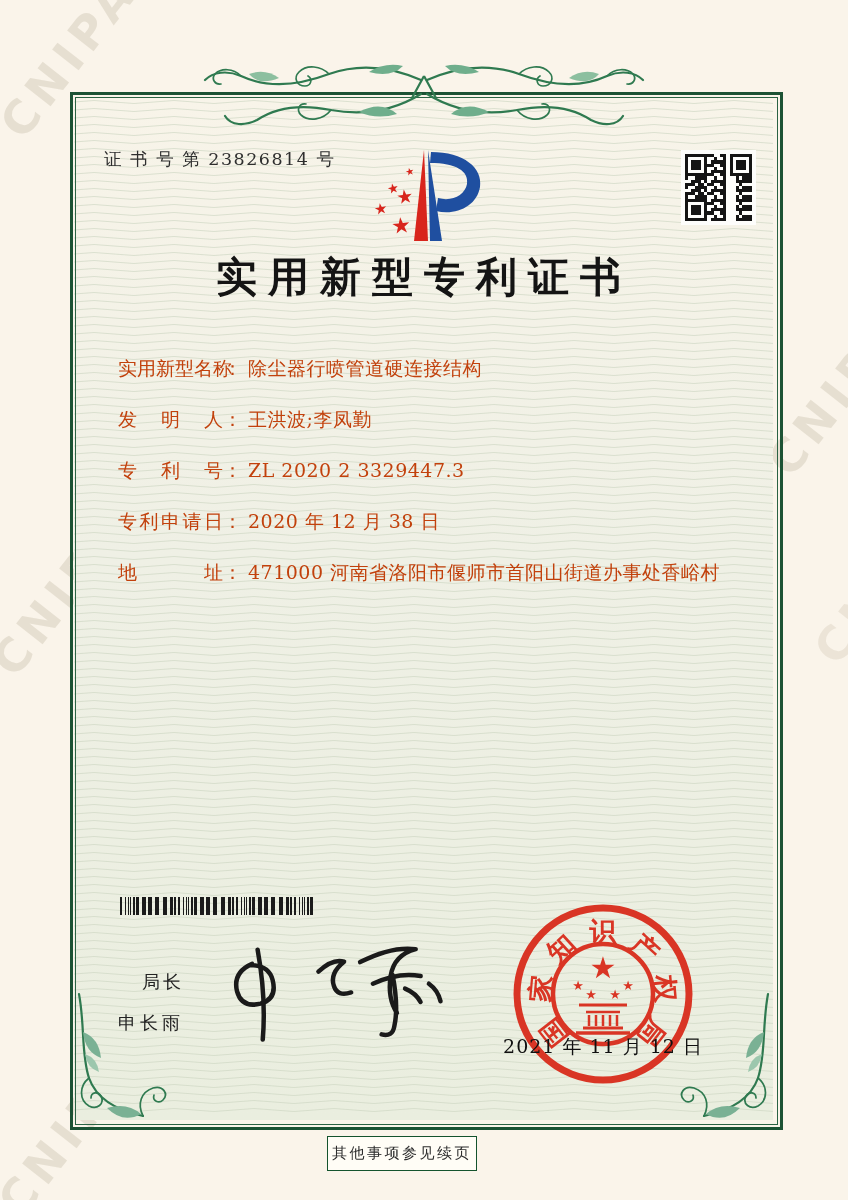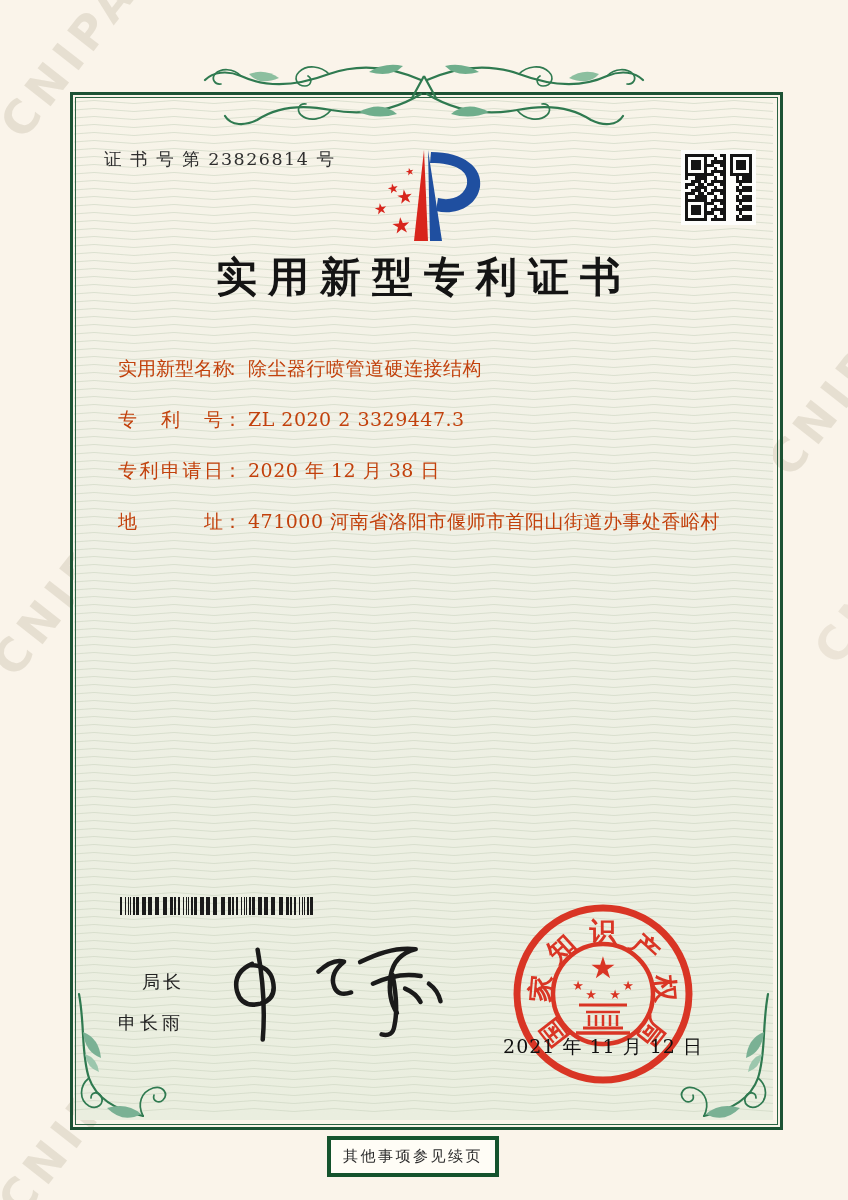--- a/index.html
+++ b/index.html
@@ -69,21 +69,21 @@
 
   
   .seal{position:absolute;left:503px;top:894px;z-index:5;opacity:.95;}
   .seal-date{position:absolute;left:498px;top:1034px;width:210px;text-align:center;
              font-size:19px;color:#101010;letter-spacing:1px;z-index:6;}
 
   .page-num{position:absolute;left:0;top:1096px;width:100%;text-align:center;
             font-size:14.5px;letter-spacing:2px;color:#333;z-index:4;}
 
   .cont-box{position:absolute;left:327px;top:1136px;z-index:4;background:#fffdf6;
-            border:4px solid #14532d;padding:7px 12px;font-size:15px;letter-spacing:2.5px;color:#2c2c2c;}
+            border:1px solid #14532d;padding:7px 4px;font-size:15px;letter-spacing:2.5px;color:#2c2c2c;}
 </style>
 </head>
 <body>
 
 <div class="page">
 
   <div class="wm wm1">CNIPA</div>
   <div class="wm wm2">CNIPA</div>
   <div class="wm wm3">CNIPA</div>
   <div class="wm wm4">CNIPA</div>
@@ -716,20 +716,23 @@
       </div>
   </div>
 
   <div class="title">实用新型专利证书</div>
 
   <div class="fields">
     <div class="frow">
       <span class="flabel">实用新型名称</span><span class="fcolon">：</span><span class="fvalue">除尘器行喷管道硬连接结构</span>
     </div>
     <div class="frow">
+      <span class="flabel">发明人</span><span class="fcolon">：</span><span class="fvalue">王洪波;李凤勤</span>
+    </div>
+    <div class="frow">
       <span class="flabel">专利号</span><span class="fcolon">：</span><span class="fvalue">ZL 2020 2 3329447.3</span>
     </div>
     <div class="frow">
       <span class="flabel">专利申请日</span><span class="fcolon">：</span><span class="fvalue">2020 年 12 月 38 日</span>
     </div>
     <div class="frow">
       <span class="flabel">地址</span><span class="fcolon">：</span><span class="fvalue">471000 河南省洛阳市偃师市首阳山街道办事处香峪村</span>
     </div>
   </div>
 

